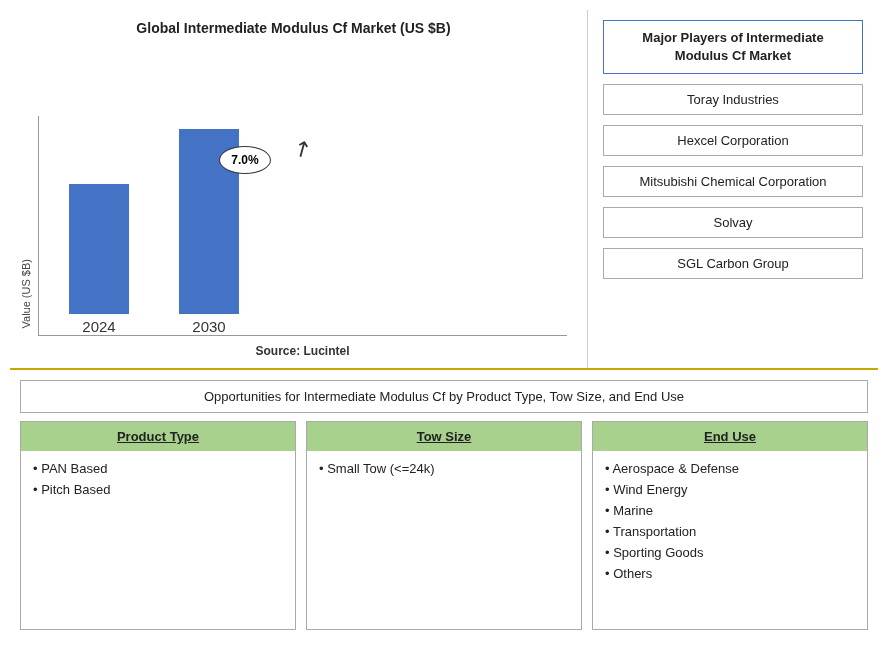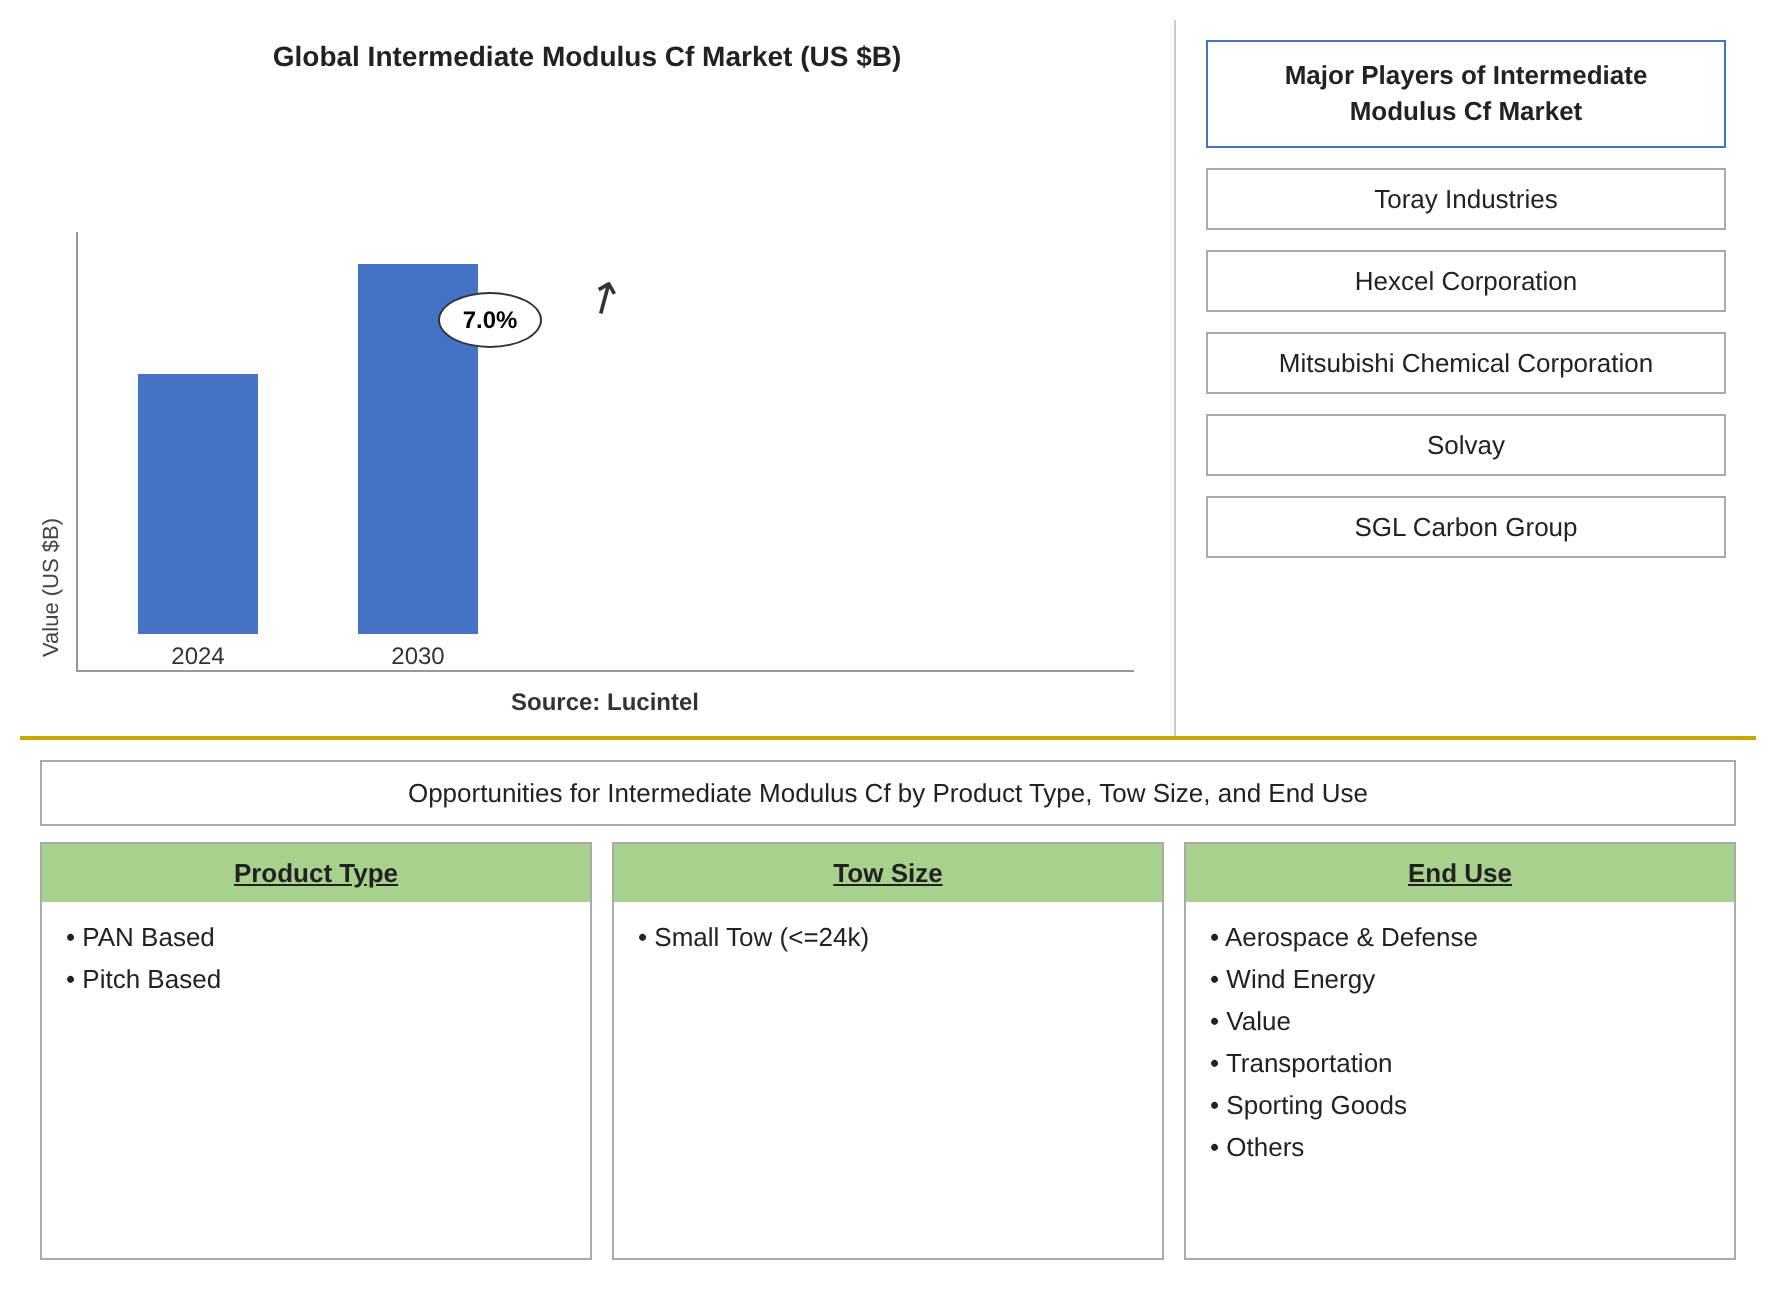--- a/index.html
+++ b/index.html
@@ -87,21 +87,21 @@
       align-items: center;
       gap: 4px;
     }
 
     .bar {
       width: 60px;
       background: #4472c4;
     }
 
     .bar-label {
-      font-size: 12px;
+      font-size: 15px;
       color: #333;
     }
 
     .annotation-container {
       position: absolute;
       top: 30px;
       left: 180px;
     }
 
     .annotation-oval {
@@ -291,21 +291,21 @@
         <div class="column-body">
           <div class="column-item">Small Tow (&lt;=24k)</div>
         </div>
       </div>
 
       <div class="column">
         <div class="column-header">End Use</div>
         <div class="column-body">
           <div class="column-item">Aerospace &amp; Defense</div>
           <div class="column-item">Wind Energy</div>
-          <div class="column-item">Value</div>
+          <div class="column-item">Marine</div>
           <div class="column-item">Transportation</div>
           <div class="column-item">Sporting Goods</div>
           <div class="column-item">Others</div>
         </div>
       </div>
 
     </div>
   </div>
 
 </div>

